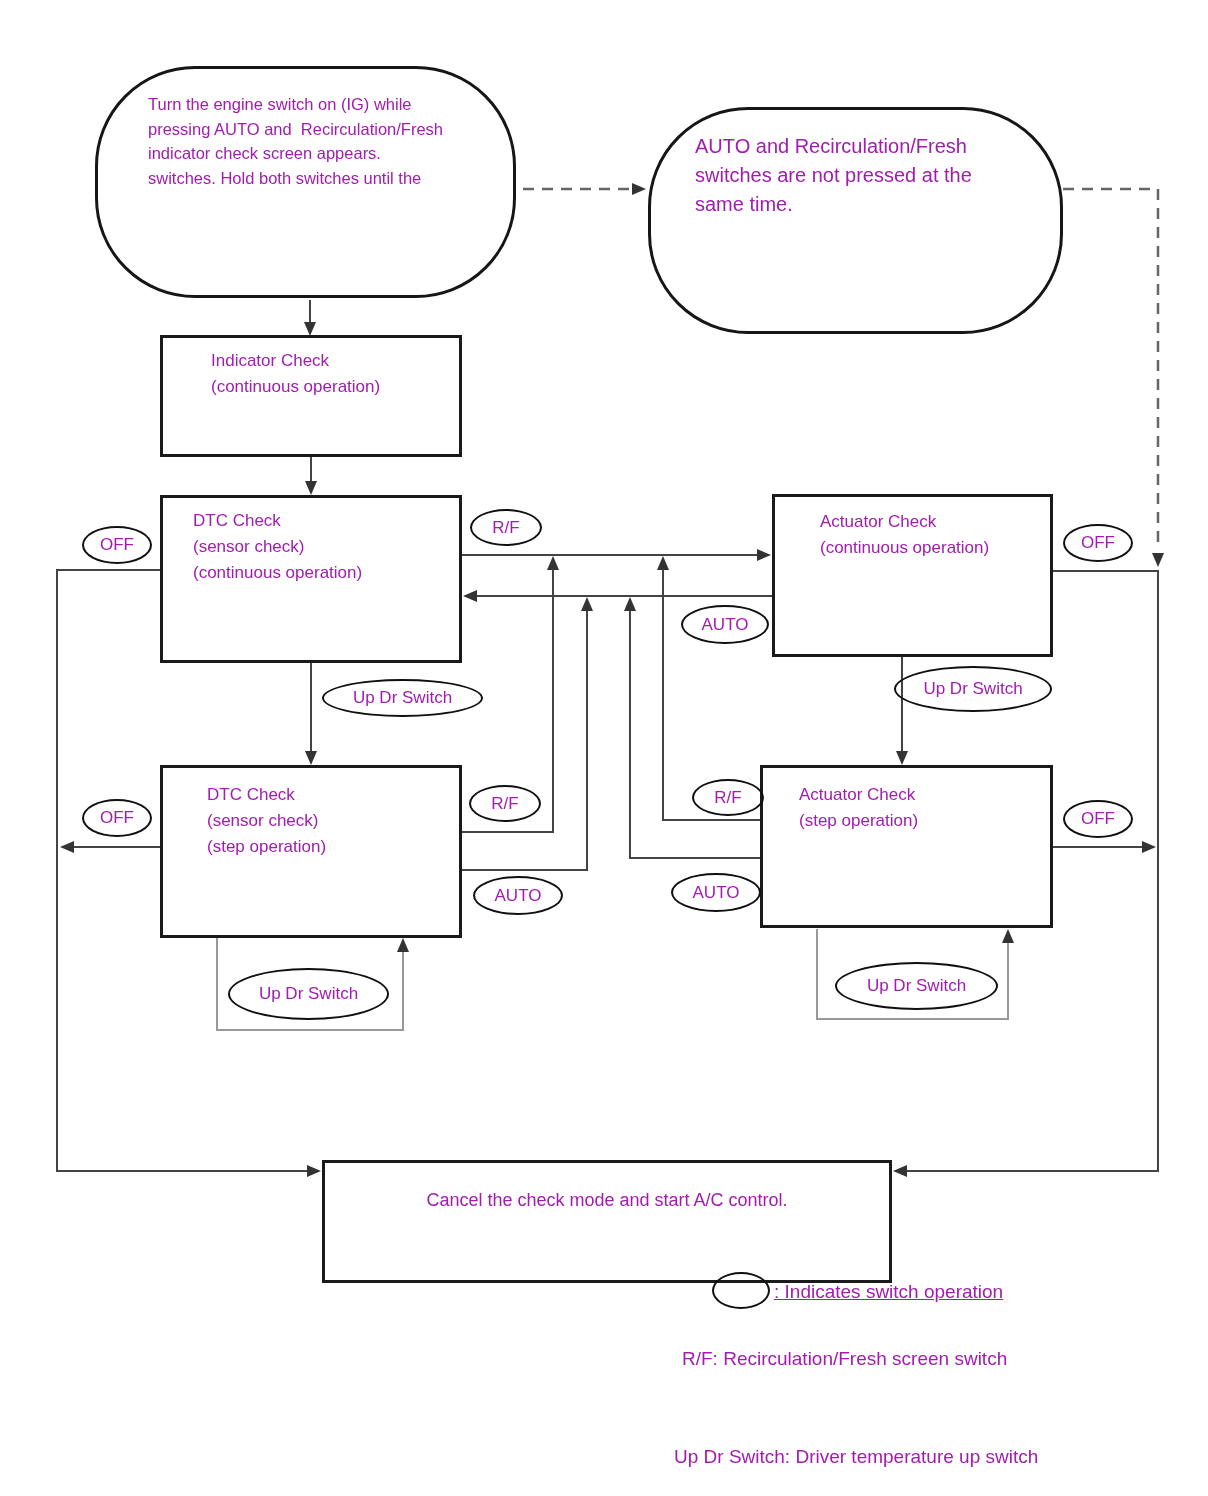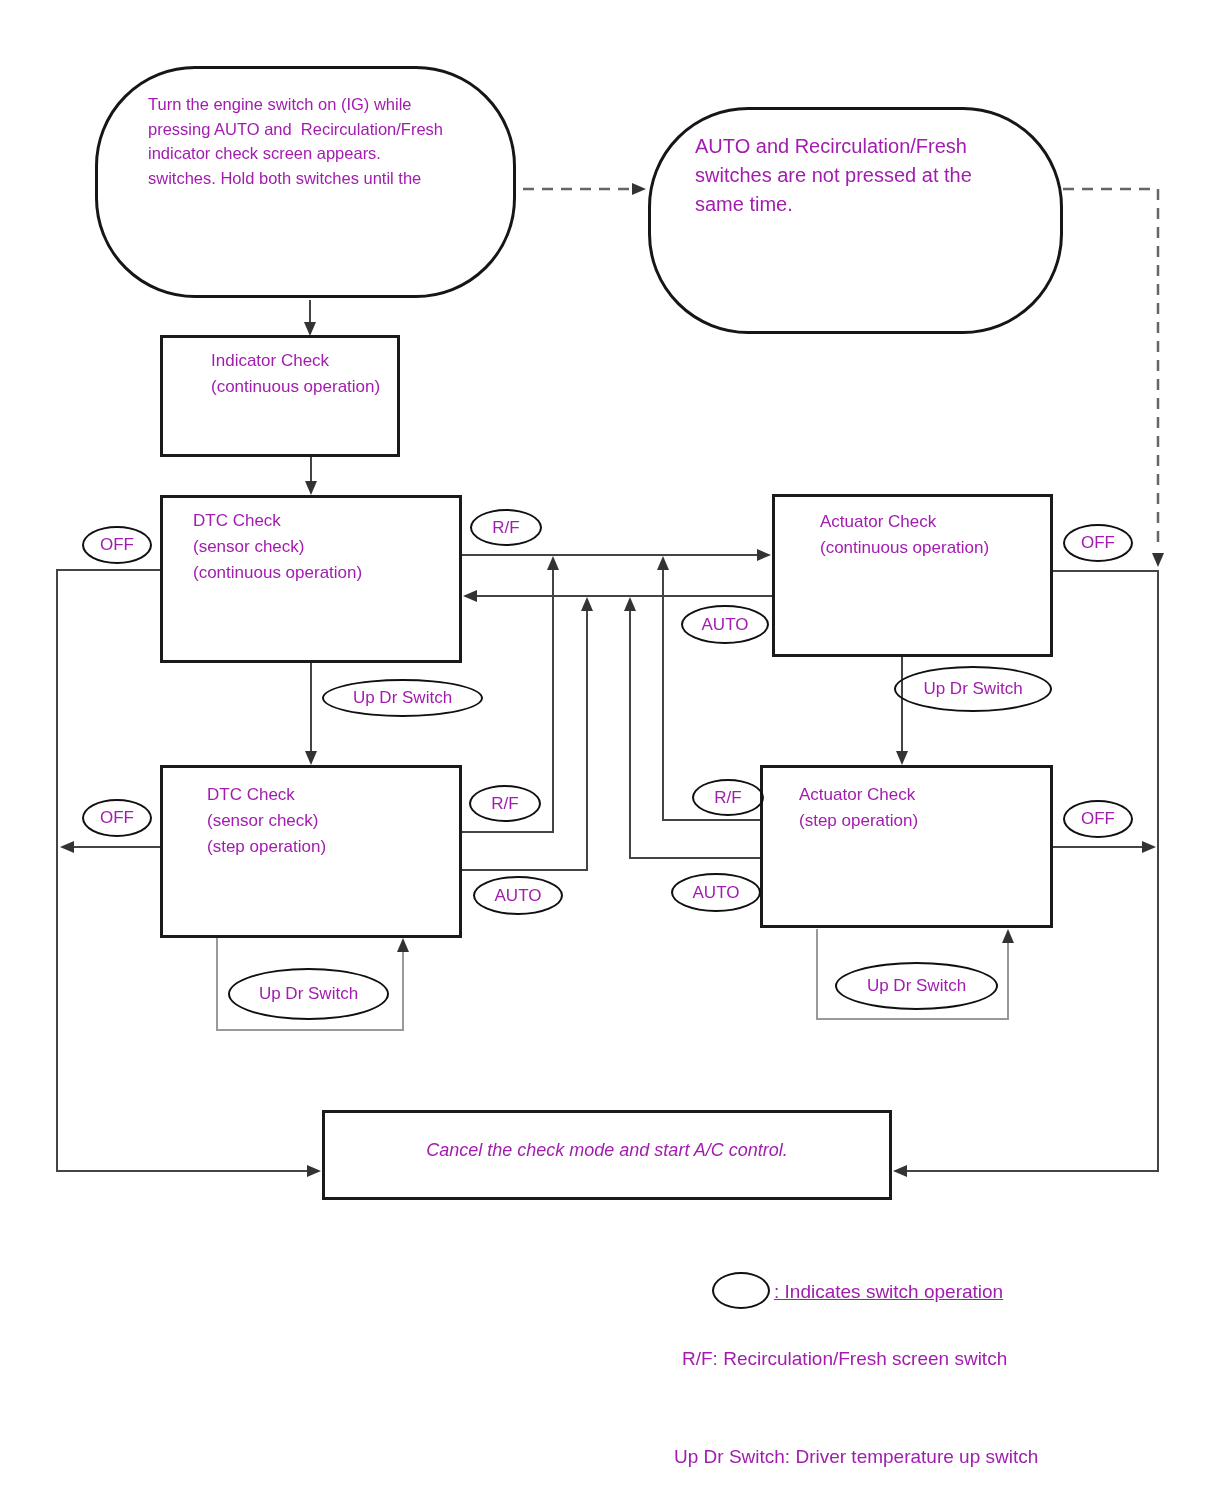--- a/index.html
+++ b/index.html
@@ -105,21 +105,21 @@
   </div>
 
   <div class="stadium" style="left:648px;top:71px;width:415px;height:227px;margin-top:36px;">
     <div style="padding:22px 0 0 44px;font-size:20px;line-height:29px;">
       <div class="sline">AUTO and Recirculation/Fresh</div>
       <div class="sline">switches are not pressed at the</div>
       <div class="sline">same time.</div>
     </div>
   </div>
 
-  <div class="box" style="left:160px;top:335px;width:240px;height:122px;padding:10px 20px 0 48px;">
+  <div class="box" style="left:160px;top:335px;width:302px;height:122px;padding:10px 20px 0 48px;">
     <div class="bl">Indicator Check</div>
     <div class="bl">(continuous operation)</div>
   </div>
 
   <div class="box" style="left:160px;top:495px;width:302px;height:168px;padding:10px 4px 0 30px;">
     <div class="bl">DTC Check</div>
     <div class="bl">(sensor check)</div>
     <div class="bl">(continuous operation)</div>
   </div>
 
@@ -132,21 +132,21 @@
     <div class="bl">DTC Check</div>
     <div class="bl">(sensor check)</div>
     <div class="bl">(step operation)</div>
   </div>
 
   <div class="box" style="left:760px;top:765px;width:293px;height:163px;padding:14px 4px 0 36px;">
     <div class="bl">Actuator Check</div>
     <div class="bl">(step operation)</div>
   </div>
 
-  <div class="box" style="left:322px;top:1110px;width:570px;height:90px;padding:24px 0 0 0;text-align:center;font-size:18px;font-style:italic;">
+  <div class="box" style="left:322px;top:1160px;width:570px;height:123px;padding:24px 0 0 0;text-align:center;font-size:18px;">
     <div>Cancel the check mode and start A/C control.</div>
   </div>
 
   <div class="oval" style="left:82px;top:526px;width:70px;height:38px;">OFF</div>
   <div class="oval" style="left:1063px;top:524px;width:70px;height:38px;">OFF</div>
   <div class="oval" style="left:82px;top:799px;width:70px;height:38px;">OFF</div>
   <div class="oval" style="left:1063px;top:800px;width:70px;height:38px;">OFF</div>
 
   <div class="oval" style="left:470px;top:509px;width:72px;height:37px;">R/F</div>
   <div class="oval" style="left:469px;top:785px;width:72px;height:37px;">R/F</div>

